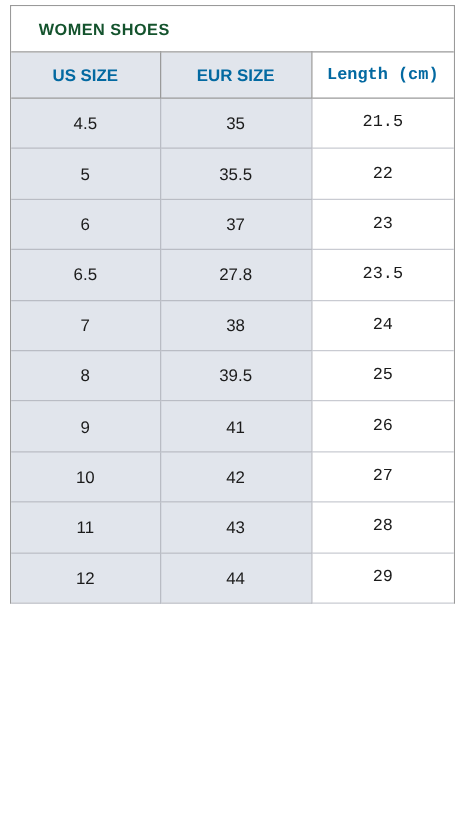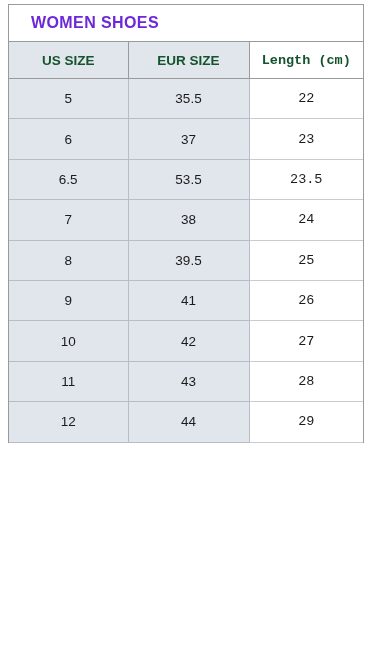--- a/index.html
+++ b/index.html
@@ -33,36 +33,36 @@
   }
 
   
   .title-row td {
     background: #ffffff;
     border: none;
     border-bottom: 1px solid #9a9a9a;
     height: 36px;
     padding: 0 0 0 22px;
     text-align: left;
-    font-size: 16px;
+    font-size: 13px;
     font-weight: bold;
     letter-spacing: 0.4px;
-    color: #6d28d9;
+    color: #14532d;
     white-space: nowrap;
   }
 
   
   .head-row th {
     height: 36px;
     padding: 0;
     text-align: center;
     vertical-align: middle;
     font-size: 13.5px;
     font-weight: bold;
-    color: #14532d;
+    color: #0369a1;
     border-right: 1px solid #9a9a9a;
     border-bottom: 1px solid #9a9a9a;
     white-space: nowrap;
   }
   .head-row th:last-child { border-right: none; }
 
   
   .size-chart td.cell {
     height: 39.4px;
     padding: 0;
@@ -102,33 +102,38 @@
     <tbody>
       <tr class="title-row">
         <td colspan="3">WOMEN SHOES</td>
       </tr>
       <tr class="head-row">
         <th class="col-shaded">US SIZE</th>
         <th class="col-shaded">EUR SIZE</th>
         <th class="col-plain">Length (cm)</th>
       </tr>
 
+    <tr>
+          <td class="cell col-shaded">4.5</td>
+          <td class="cell col-shaded">35</td>
+          <td class="cell col-plain">21.5</td>
+        </tr>
         <tr>
           <td class="cell col-shaded">5</td>
           <td class="cell col-shaded">35.5</td>
           <td class="cell col-plain">22</td>
         </tr>
         <tr>
           <td class="cell col-shaded">6</td>
           <td class="cell col-shaded">37</td>
           <td class="cell col-plain">23</td>
         </tr>
         <tr>
           <td class="cell col-shaded">6.5</td>
-          <td class="cell col-shaded">53.5</td>
+          <td class="cell col-shaded">27.8</td>
           <td class="cell col-plain">23.5</td>
         </tr>
         <tr>
           <td class="cell col-shaded">7</td>
           <td class="cell col-shaded">38</td>
           <td class="cell col-plain">24</td>
         </tr>
         <tr>
           <td class="cell col-shaded">8</td>
           <td class="cell col-shaded">39.5</td>

